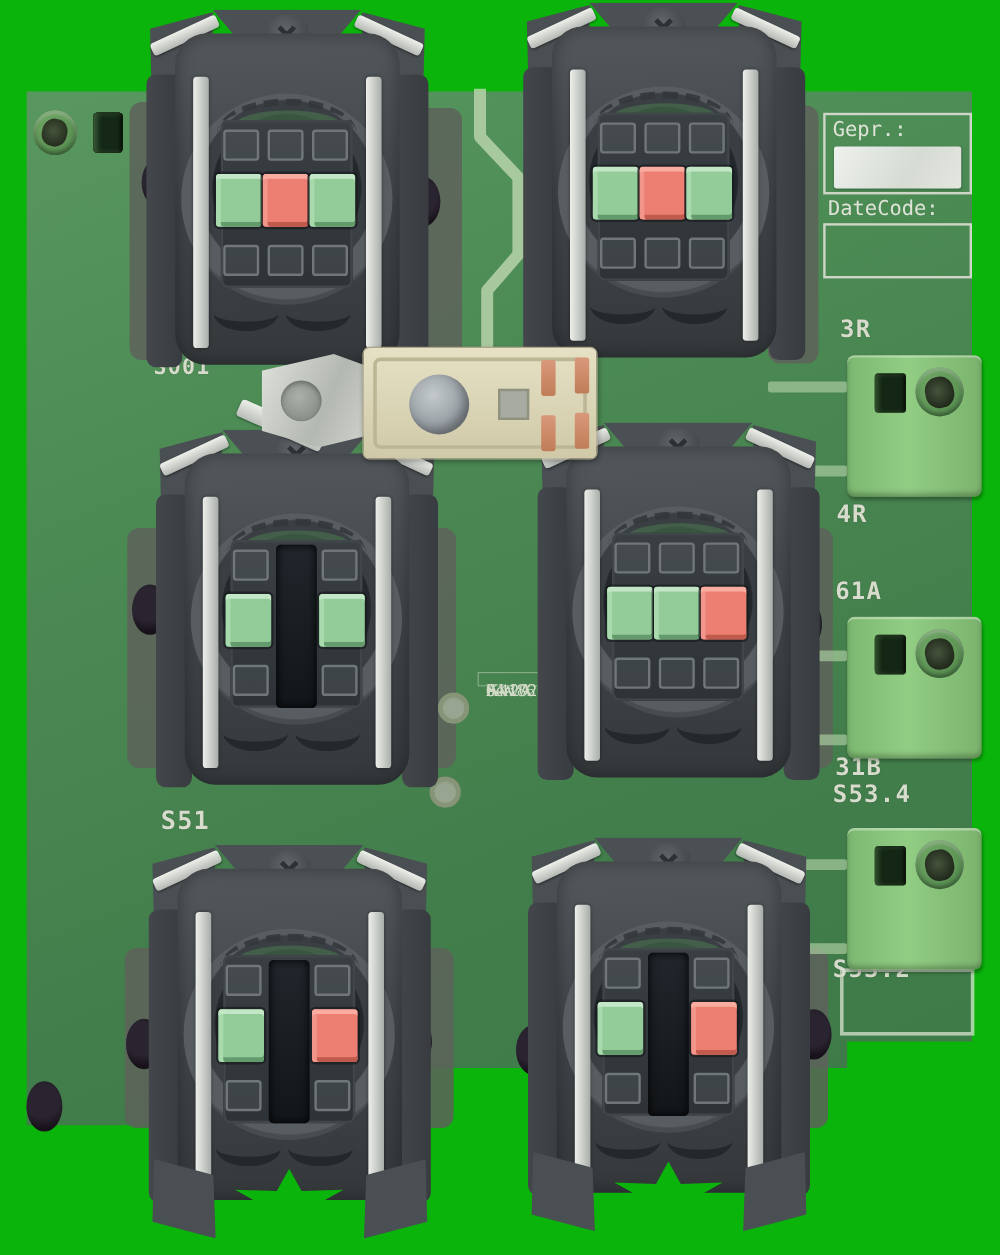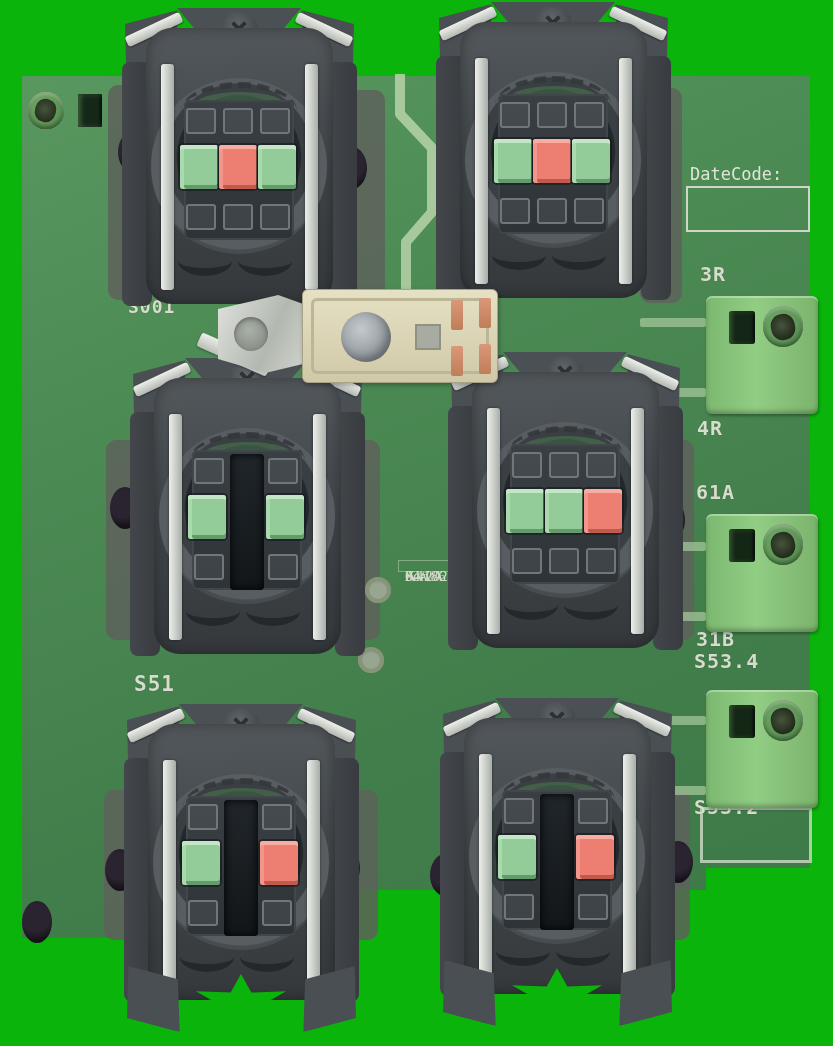--- a/index.html
+++ b/index.html
@@ -143,20 +143,24 @@
   </svg>
 
   <div class="pblock">
     <span>KW A</span>
     <span>Serv</span>
     <span>A4186</span>
     <span>04-2020</span>
   </div>
 
   <div class="gepr">
+    <div class="gbox1">
+      <span class="gtext">Gepr.:</span>
+      <div class="sticker"></div>
+    </div>
     <span class="gtext dc">DateCode:</span>
     <div class="gbox2"></div>
   </div>
 
   <div class="brbox"></div>
 
   <div class="lamp">
     <div class="lleg"></div>
     <div class="lbracket"></div>
     <div class="lbody">

